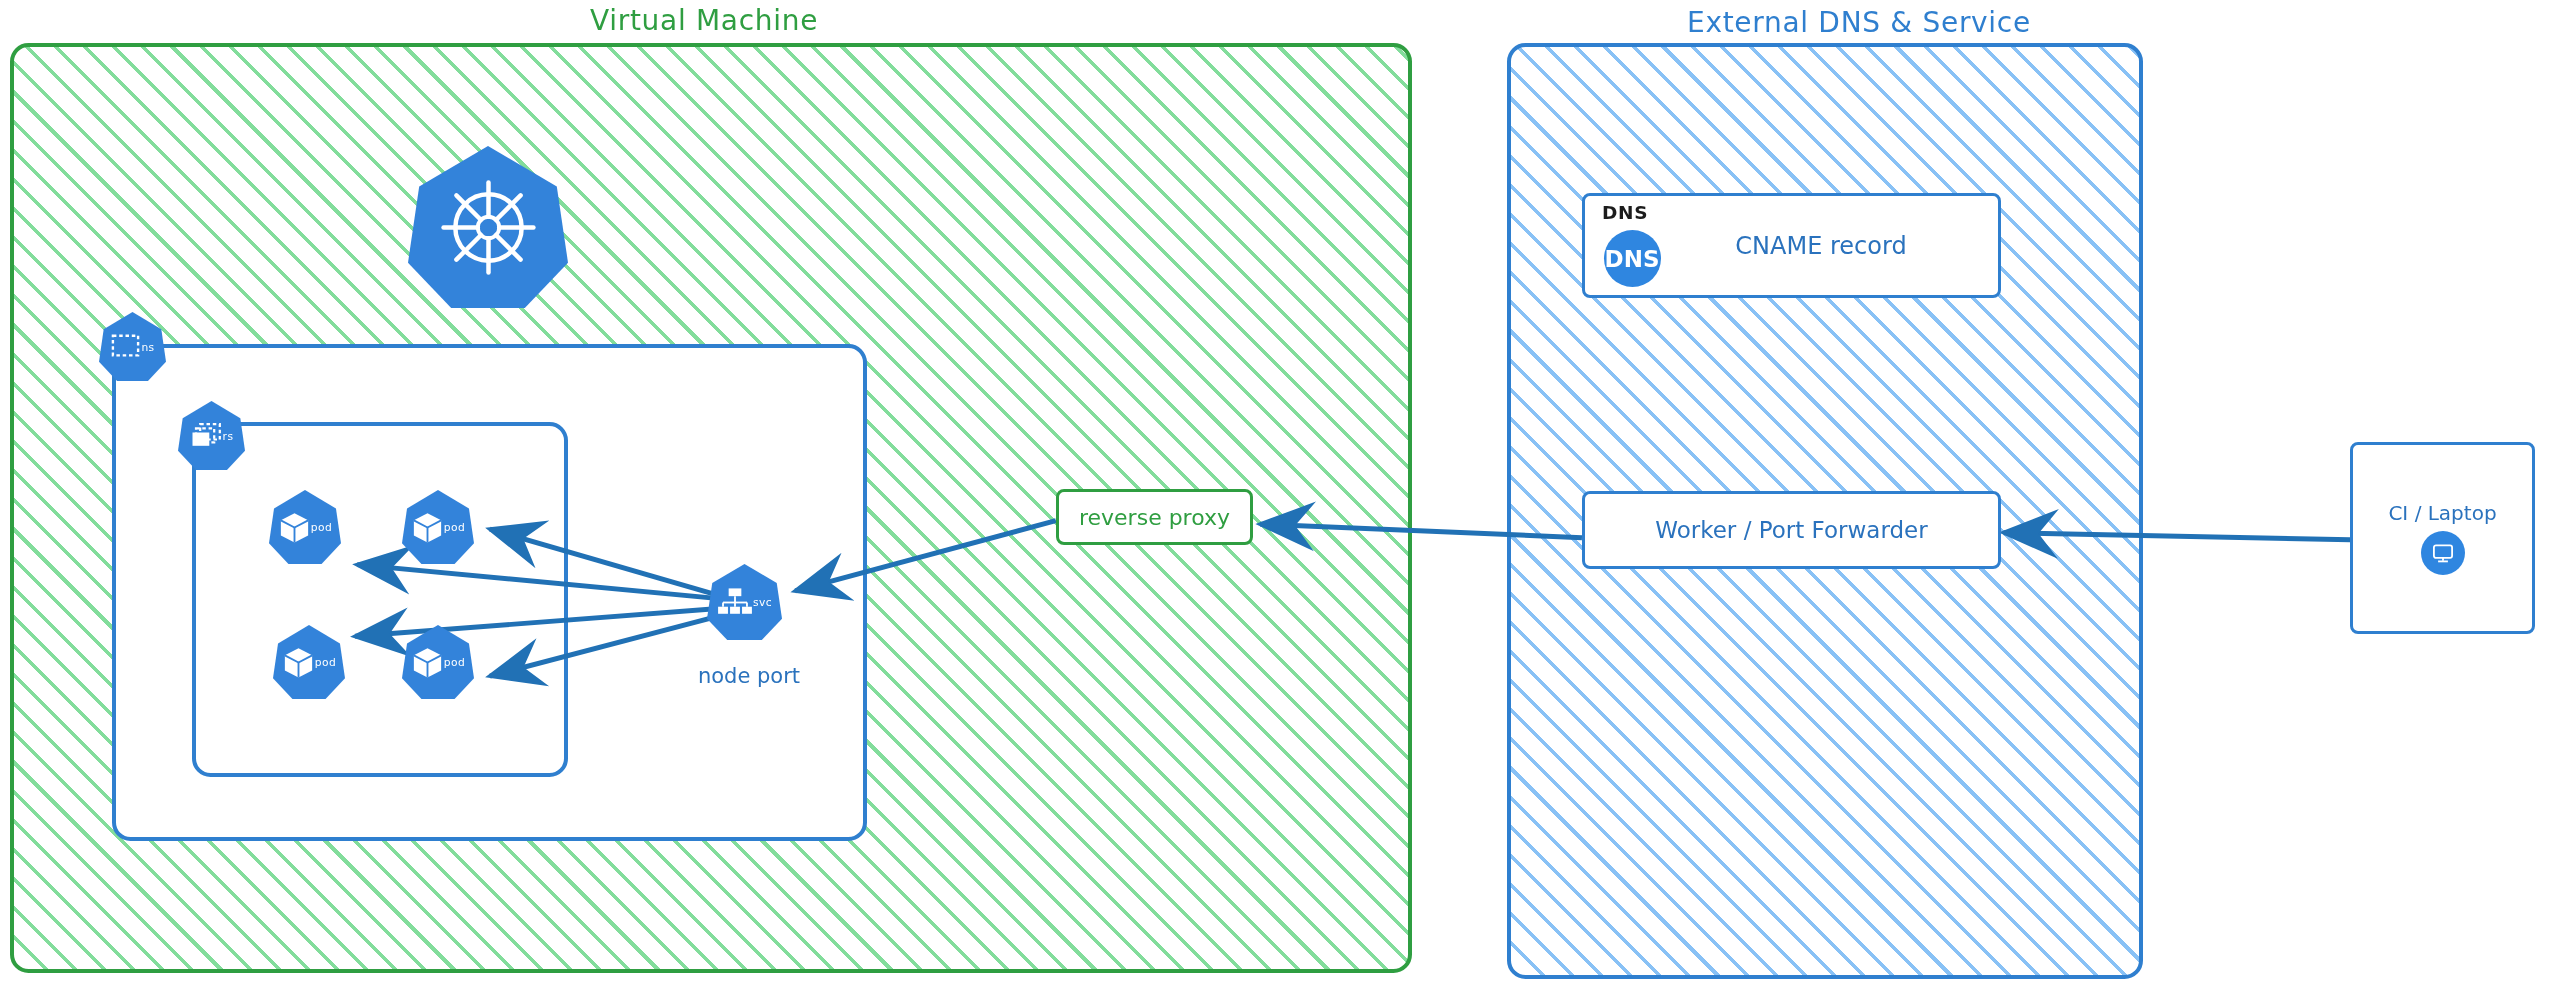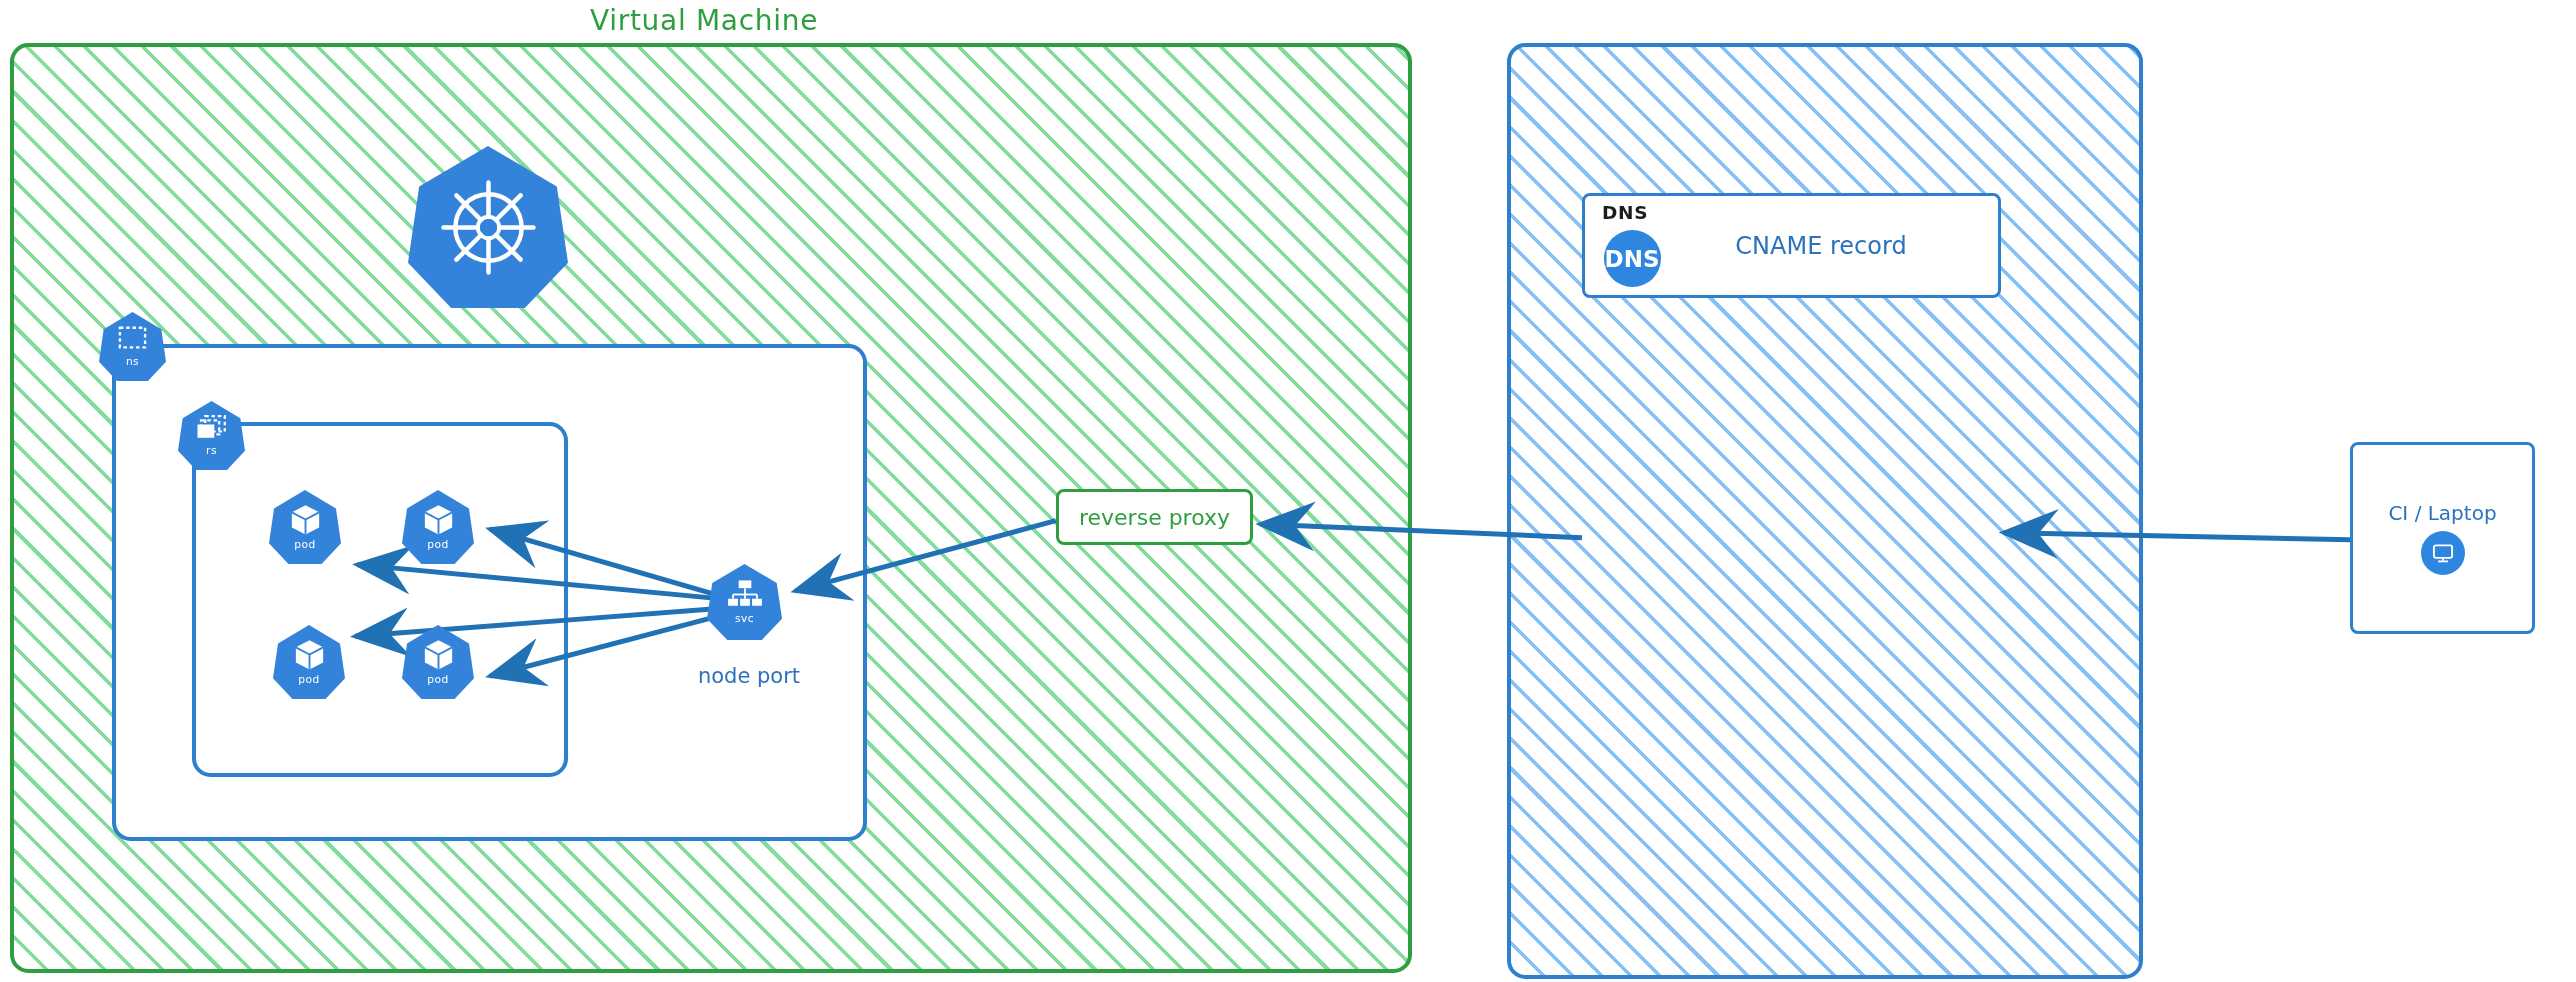--- a/index.html
+++ b/index.html
@@ -101,21 +101,21 @@
 
   
   .hex{
     position:absolute;
     display:flex;flex-direction:column;align-items:center;justify-content:center;
   }
   .hex .shape{
     position:relative;
     background:#3383da;
     clip-path:polygon(50% 0%,93% 25%,100% 72%,73% 100%,27% 100%,0% 72%,7% 25%);
-    display:flex;flex-direction:column;align-items:center;justify-content:center;
+    display:flex;align-items:center;justify-content:center;
     filter:drop-shadow(2.1px 2.1px 0 rgba(150,150,150,0.55));
   }
   .hex .cap{
     color:#ffffff;font-size:10.7px;font-family:"DejaVu Sans", sans-serif;
     margin-top:1.4px;letter-spacing:0.4px;
   }
 
   
   #k8s-logo{left:408px;top:146px;}
   #k8s-logo .shape{width:160px;height:162px;}
@@ -138,20 +138,21 @@
 
   svg.icon{display:block;}
   .arrow-layer{position:absolute;left:0;top:0;width:2576px;height:983px;pointer-events:none;}
 </style>
 </head>
 <body>
 
 <div class="canvas">
 
   <div class="panel-title" id="vm-title">Virtual Machine</div>
+  <div class="panel-title" id="ext-title">External DNS &amp; Service</div>
 
   <div class="panel" id="vm-panel"></div>
 
   <div class="panel" id="ext-panel"></div>
 
   <div class="kbox" id="ns-box"></div>
   <div class="kbox" id="rs-box"></div>
 
   <svg class="arrow-layer" viewBox="0 0 3628 1384" xmlns="http://www.w3.org/2000/svg">
     <defs>
@@ -276,20 +277,23 @@
   <div class="rbox" id="reverse-proxy">
     <span>reverse proxy</span>
   </div>
 
   <div class="rbox" id="cname-box">
     <div id="dns-tag">DNS</div>
     <div id="dns-badge">DNS</div>
     <div id="cname-text">CNAME record</div>
   </div>
 
+  <div class="rbox" id="worker-box">
+    <span>Worker / Port Forwarder</span>
+  </div>
 
   <div class="rbox" id="ci-box">
     <div id="ci-label">CI / Laptop</div>
     <div id="ci-monitor">
       <svg width="28" height="28" viewBox="0 0 40 40">
         <rect x="7" y="9" width="26" height="18" rx="3" fill="none" stroke="#ffffff" stroke-width="2.6"></rect>
         <line x1="20" y1="27" x2="20" y2="31" stroke="#ffffff" stroke-width="2.6"></line>
         <line x1="13" y1="32" x2="27" y2="32" stroke="#ffffff" stroke-width="2.6"></line>
       </svg>
     </div>

